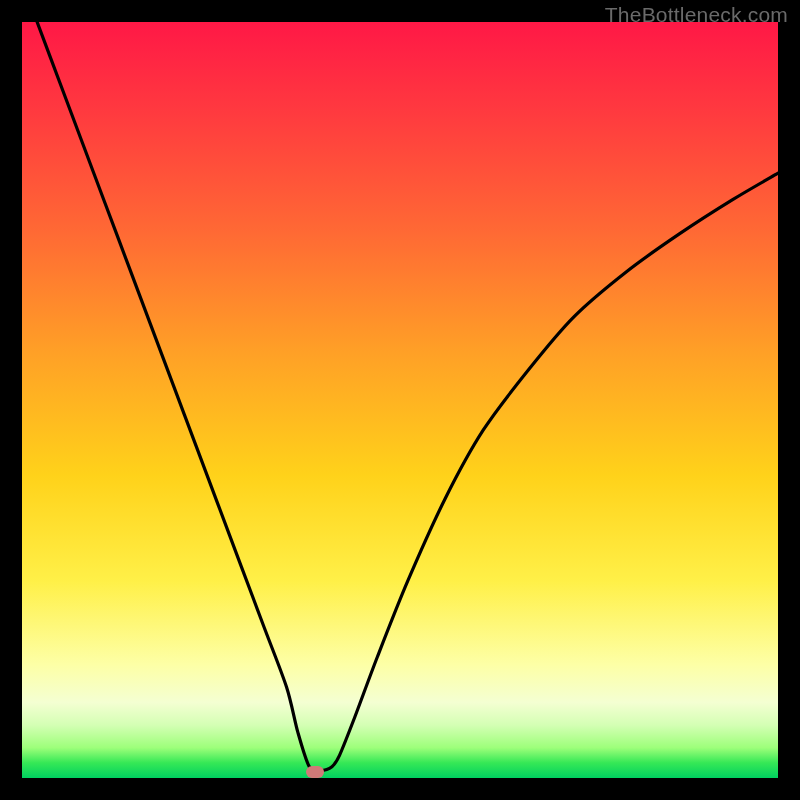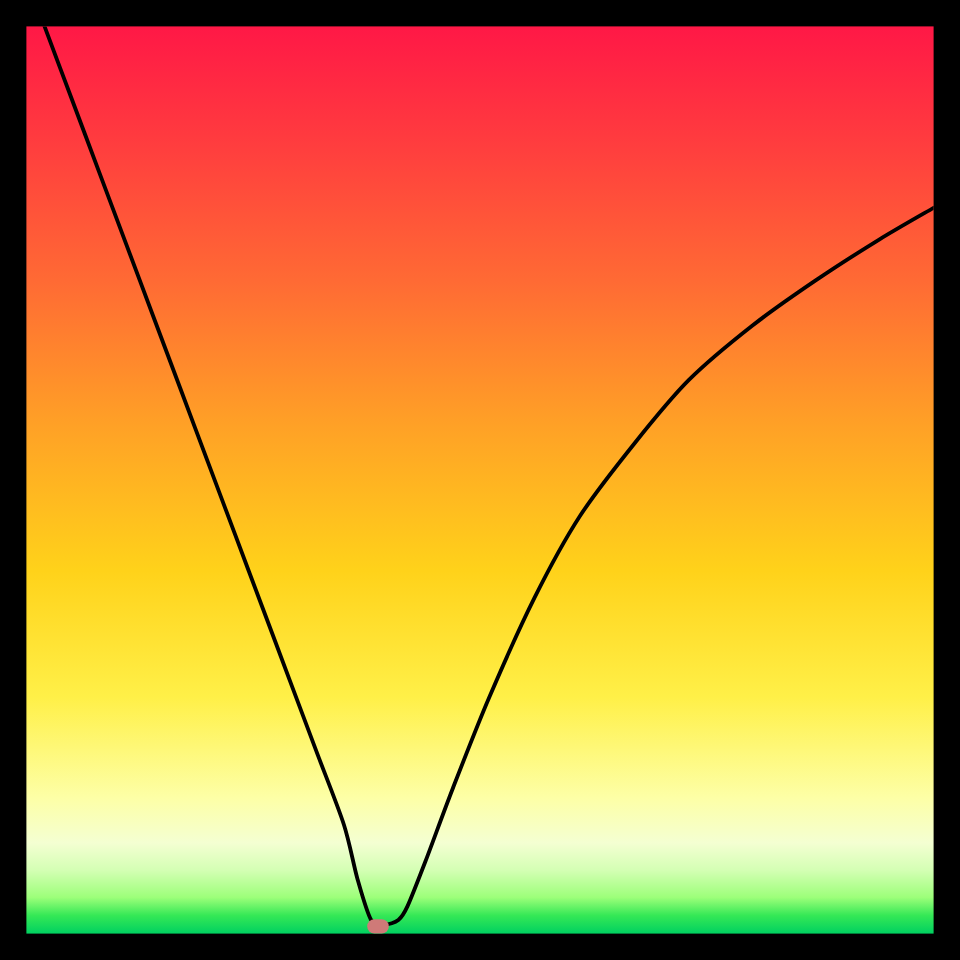--- a/index.html
+++ b/index.html
@@ -69,13 +69,14 @@
 </head>
 <body>
 
 <div class="frame">
   <div class="plot-area">
     <svg class="curve" viewBox="0 0 756 756" preserveAspectRatio="none">
       <path id="curve-path" d="M 15.12 0.00 C 18.33 8.57, 31.37 43.34, 37.80 60.48 C 44.23 77.62, 54.05 103.82, 60.48 120.96 C 66.91 138.10, 76.73 164.30, 83.16 181.44 C 89.59 198.58, 99.41 224.78, 105.84 241.92 C 112.27 259.06, 122.09 285.26, 128.52 302.40 C 134.95 319.54, 144.77 345.74, 151.20 362.88 C 157.63 380.02, 167.45 406.22, 173.88 423.36 C 180.31 440.50, 190.13 466.70, 196.56 483.84 C 202.99 500.98, 212.81 527.18, 219.24 544.32 C 225.67 561.46, 235.49 587.66, 241.92 604.80 C 248.35 621.94, 259.78 650.29, 264.60 665.28 C 269.42 680.27, 272.73 699.39, 275.94 710.64 C 279.15 721.89, 284.07 739.30, 287.28 744.66 C 290.49 750.01, 295.41 748.44, 298.62 748.44 C 301.83 748.44, 307.28 746.80, 309.96 744.66 C 312.64 742.52, 314.31 740.28, 317.52 733.32 C 320.73 726.36, 327.28 709.44, 332.64 695.52 C 338.00 681.60, 347.82 654.32, 355.32 635.04 C 362.82 615.76, 375.92 581.93, 385.56 559.44 C 395.20 536.95, 412.65 497.70, 423.36 476.28 C 434.07 454.86, 449.38 426.45, 461.16 408.24 C 472.94 390.03, 493.67 363.82, 506.52 347.76 C 519.37 331.69, 537.96 308.76, 551.88 294.84 C 565.80 280.92, 589.81 261.26, 604.80 249.48 C 619.79 237.70, 642.73 221.85, 657.72 211.68 C 672.71 201.51, 696.72 186.23, 710.64 177.66 C 724.56 169.09, 749.57 154.95, 756.00 151.20" fill="none" stroke-width="3.2" stroke-linejoin="round" stroke-linecap="round" stroke="#000000"></path>
     </svg>
     <div id="min-marker" class="marker" style="left: 293.328px; top: 749.952px; background: rgb(207, 122, 120);"></div>
   </div>
+  <div class="watermark">TheBottleneck.com</div>
 </div>
 
 </body></html>

